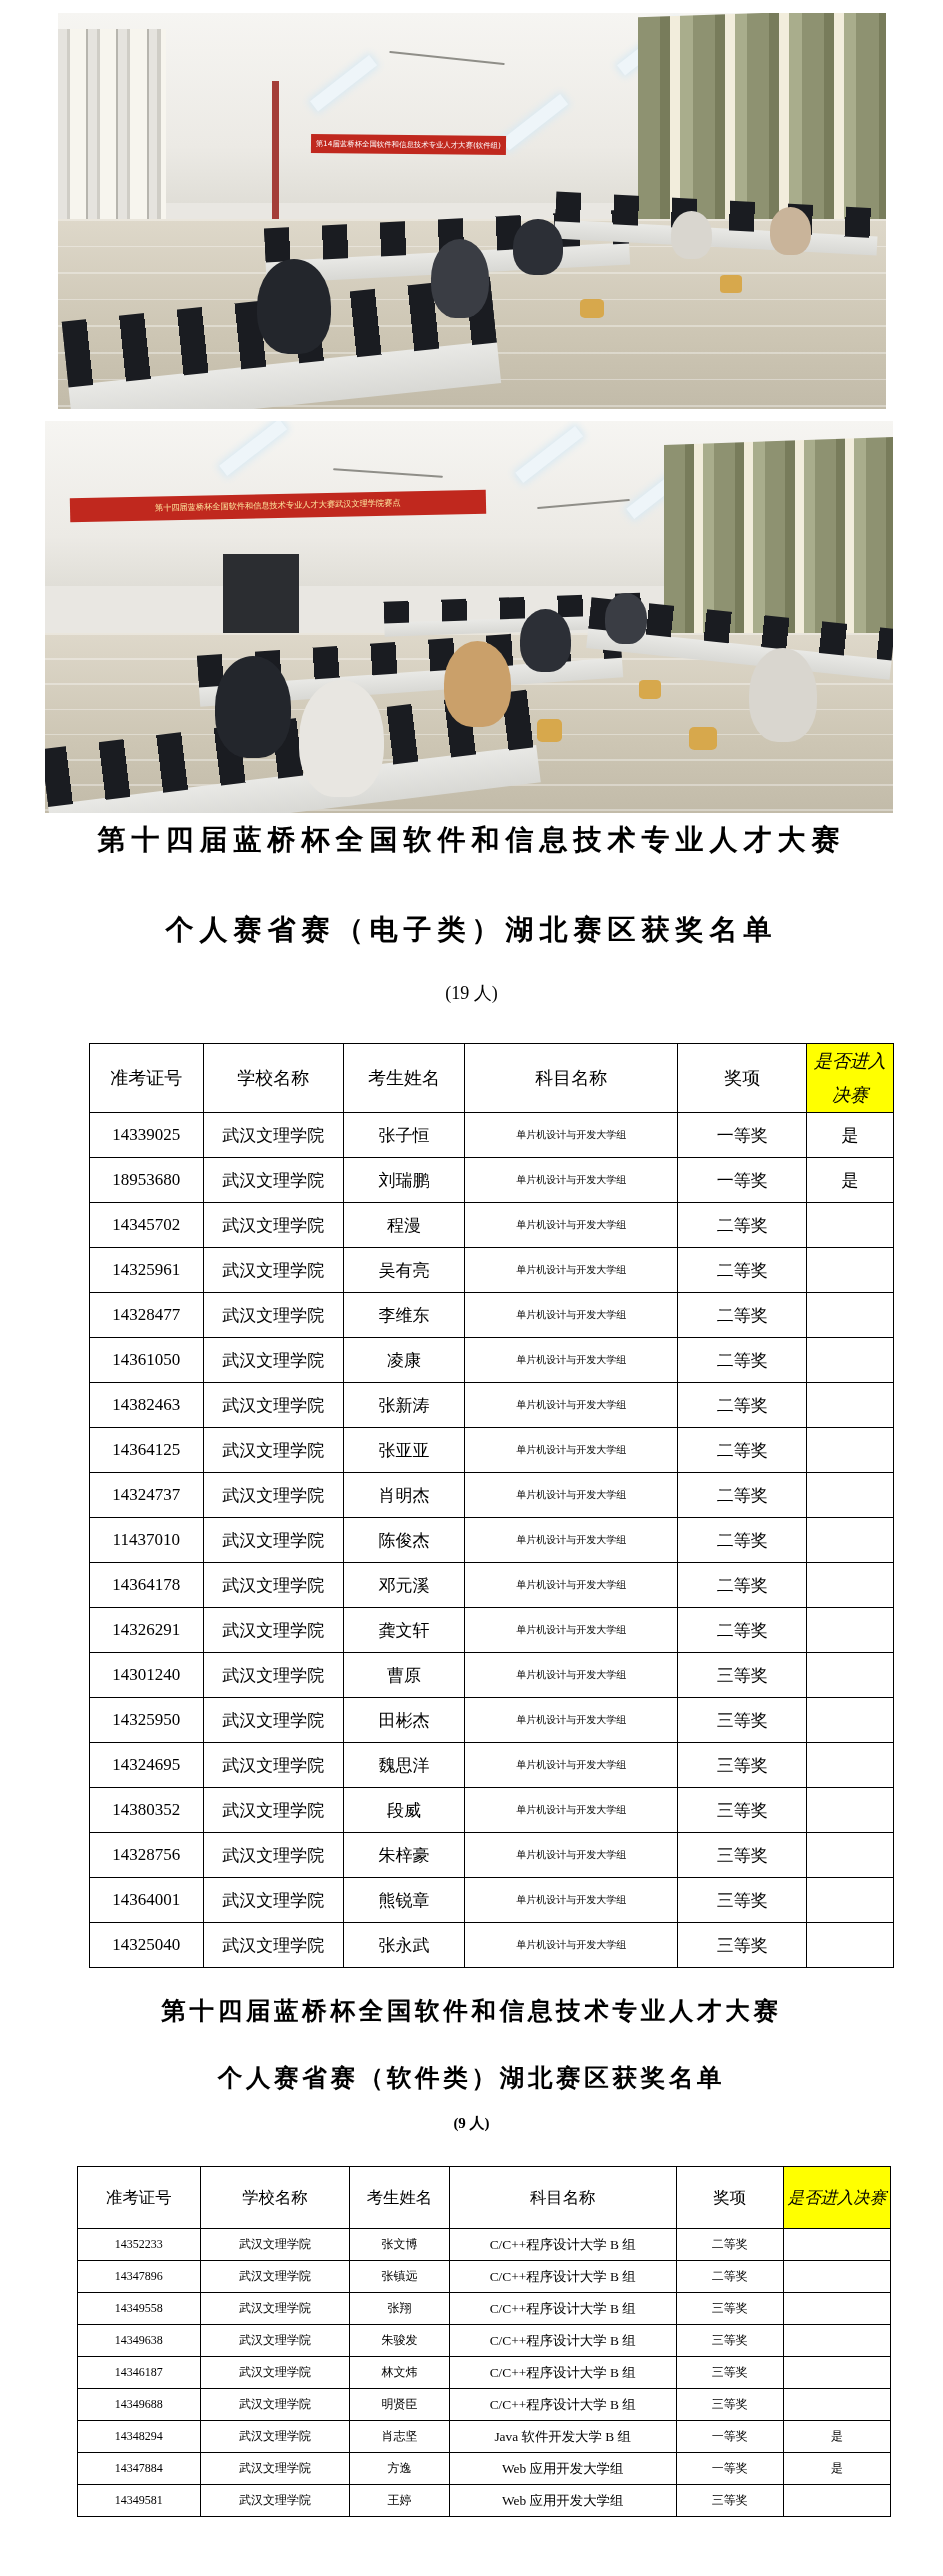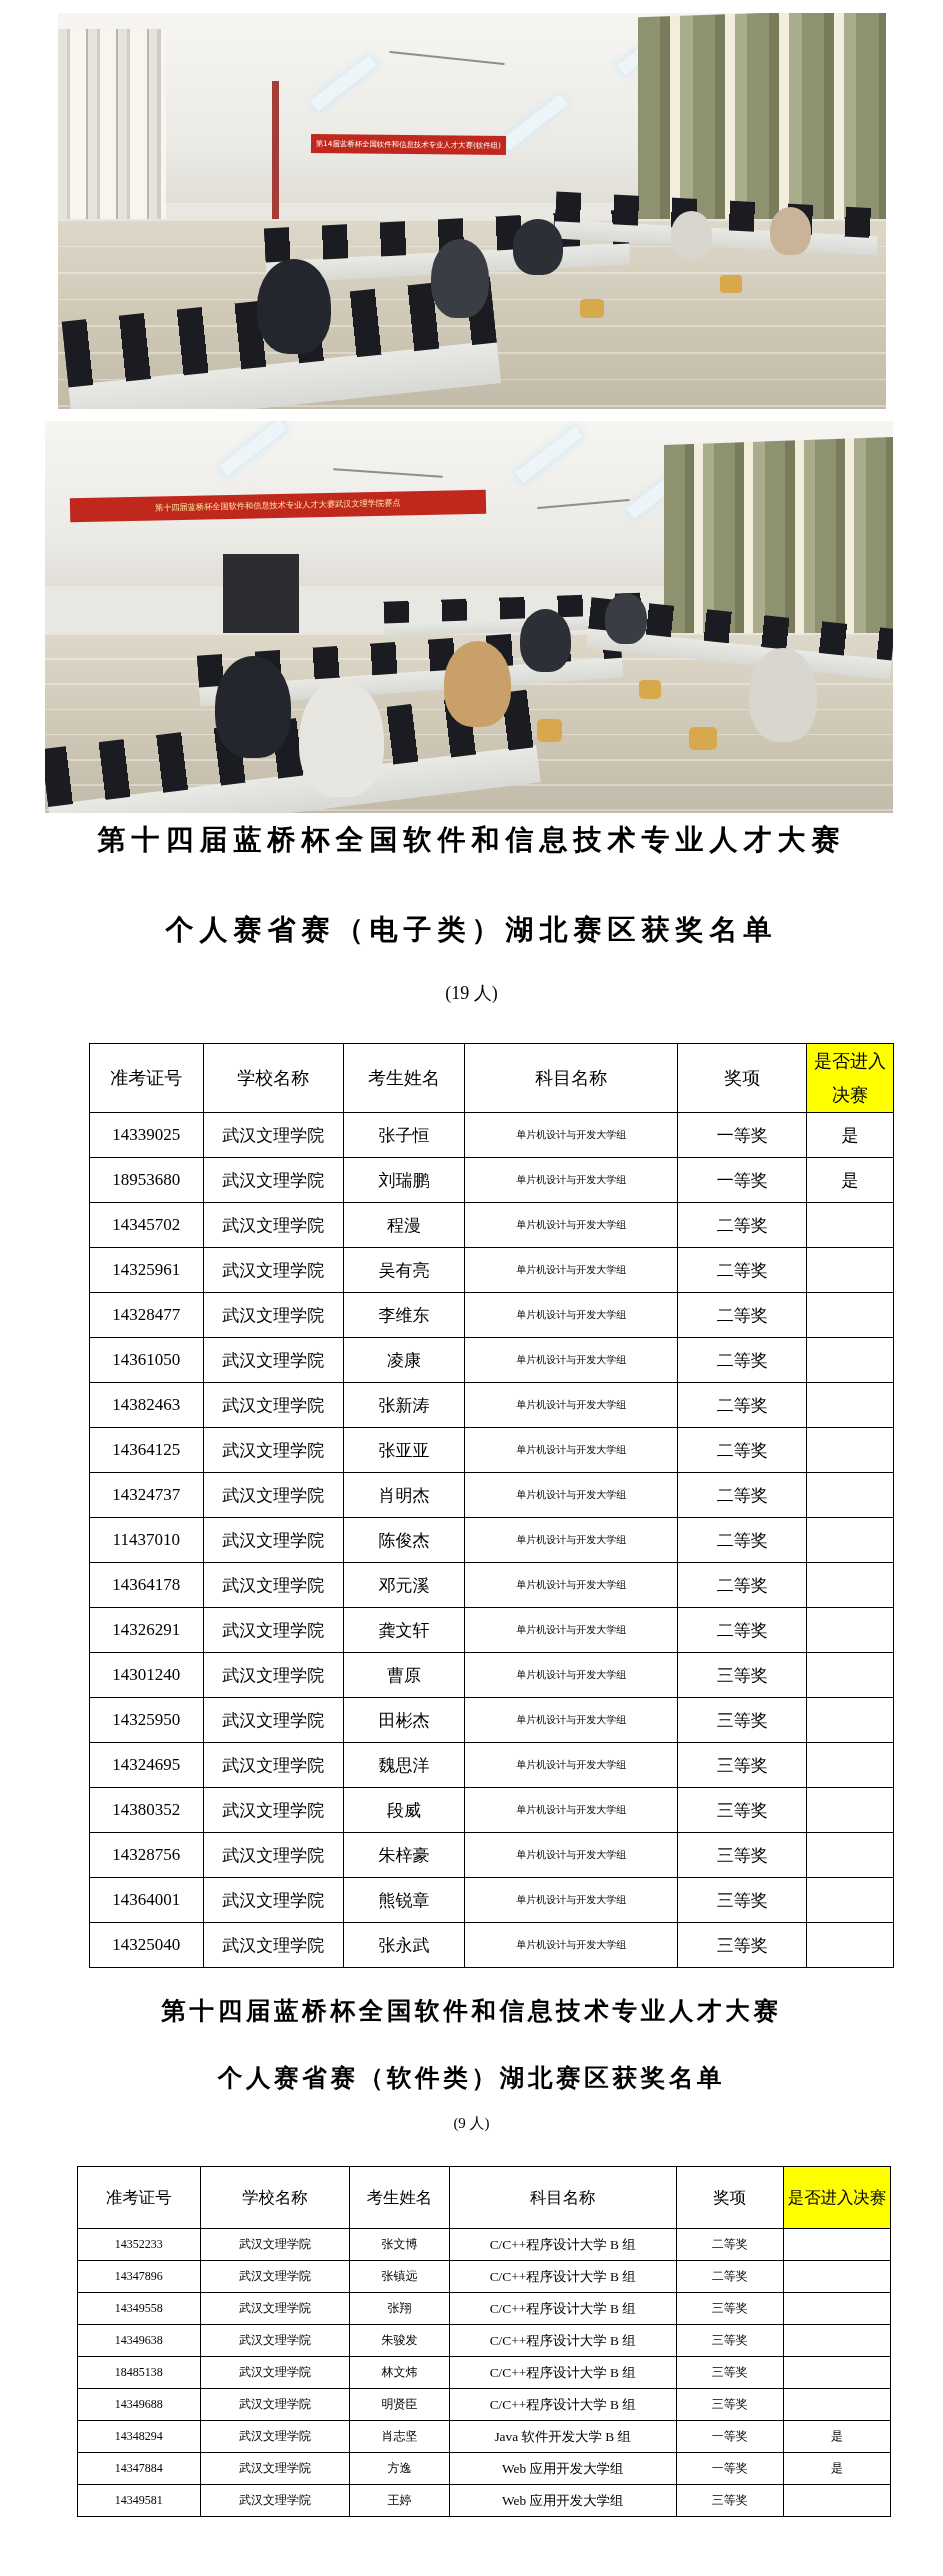--- a/index.html
+++ b/index.html
@@ -32,29 +32,29 @@
   .board{background:#2b2d31;}
 
   
   .h-title{position:absolute;left:0;width:100%;text-align:center;font-weight:700;
            font-family:"DejaVu Sans","Liberation Sans",sans-serif;}
   .t1l1{top:821px;font-size:28px;letter-spacing:6px;}
   .t1l2{top:911px;font-size:28px;letter-spacing:6px;}
   .count1{top:981px;font-size:18px;font-weight:400;font-family:"Liberation Serif","DejaVu Sans",serif;}
   .t2l1{top:1994px;font-size:24.5px;letter-spacing:3.7px;}
   .t2l2{top:2061px;font-size:24.5px;letter-spacing:3.7px;}
-  .count2{top:2114px;font-size:15px;font-weight:400;font-family:"Liberation Serif","DejaVu Sans",serif;}
+  .count2{top:2114px;font-size:15px;font-weight:700;font-family:"Liberation Serif","DejaVu Sans",serif;}
 
   
   table.award{position:absolute;border-collapse:collapse;table-layout:fixed;
               border:1.5px solid #000;background:#fff;margin-left:16px;}
   table.award th,table.award td{border:0.7px solid #000;border-top-width:1.5px;border-bottom-width:1.5px;
               text-align:center;vertical-align:middle;padding:0 3px;overflow:hidden;}
   table.award th{font-weight:400;}
-  th.hl{background:var(--hl,#ffff00);line-height:1.9;padding:0 9px;}
+  th.hl{background:var(--hl,#ffff00);line-height:1.9;padding:0 9px;font-style:italic;}
 
   .tbl1{left:73px;top:1043px;width:805px;}
   .tbl1 th{height:64px;font-size:18px;}
   .tbl1 td{height:44px;font-size:17px;}
   .tbl1 th:nth-child(1),.tbl1 td:nth-child(1){width:14%;}
   .tbl1 th:nth-child(2),.tbl1 td:nth-child(2){width:17.5%;}
   .tbl1 th:nth-child(3),.tbl1 td:nth-child(3){width:15%;}
   .tbl1 th:nth-child(4),.tbl1 td:nth-child(4){width:27%;}
   .tbl1 th:nth-child(5),.tbl1 td:nth-child(5){width:16%;}
   .tbl1 th:nth-child(6),.tbl1 td:nth-child(6){width:10.5%;}
@@ -341,21 +341,21 @@
         </tr>
         <tr>
           <td>14349638</td>
           <td>武汉文理学院</td>
           <td>朱骏发</td>
           <td>C/C++程序设计大学 B 组</td>
           <td>三等奖</td>
           <td></td>
         </tr>
         <tr>
-          <td>18485138</td>
+          <td>14346187</td>
           <td>武汉文理学院</td>
           <td>林文炜</td>
           <td>C/C++程序设计大学 B 组</td>
           <td>三等奖</td>
           <td></td>
         </tr>
         <tr>
           <td>14349688</td>
           <td>武汉文理学院</td>
           <td>明贤臣</td>

